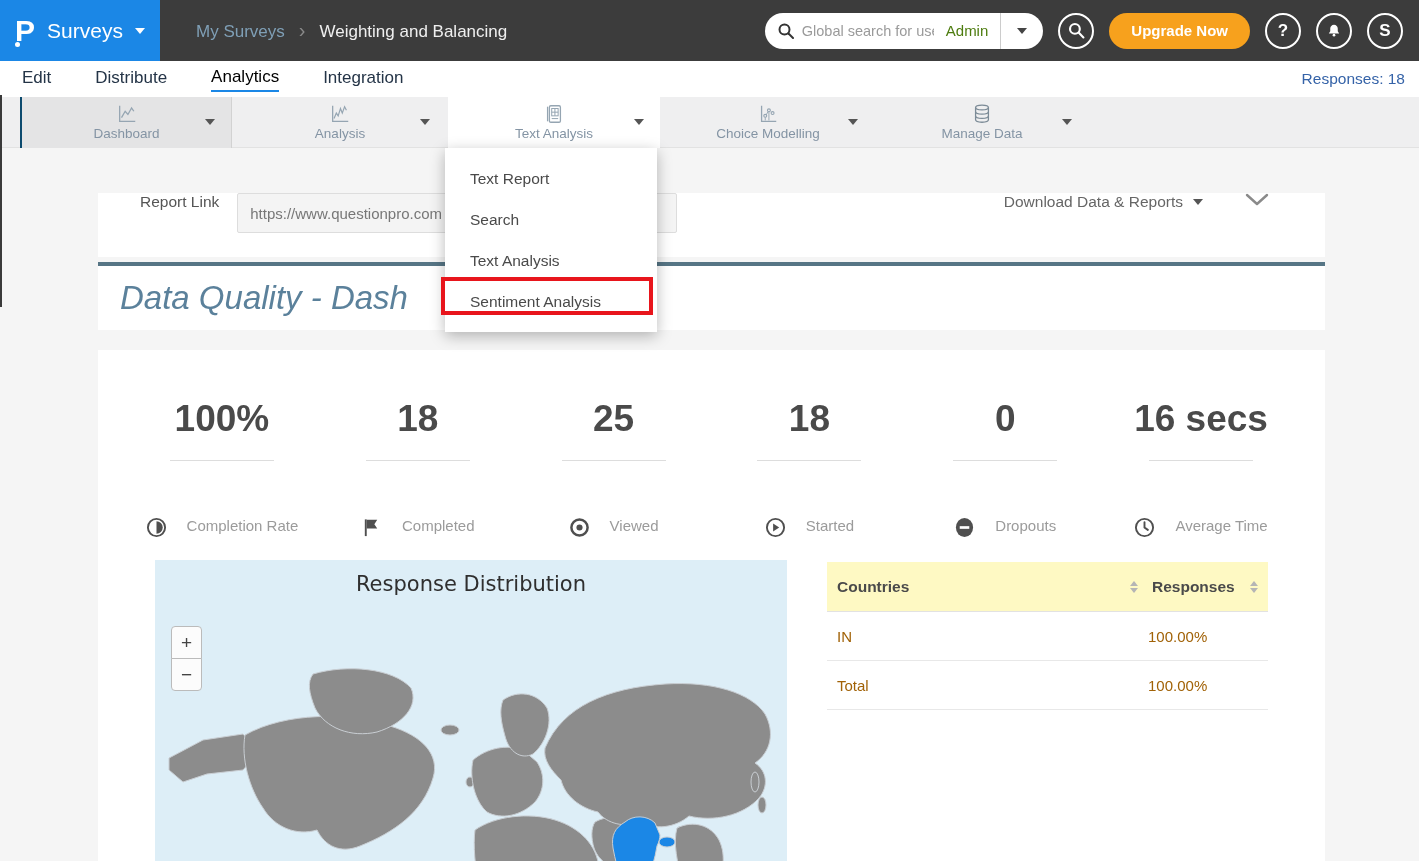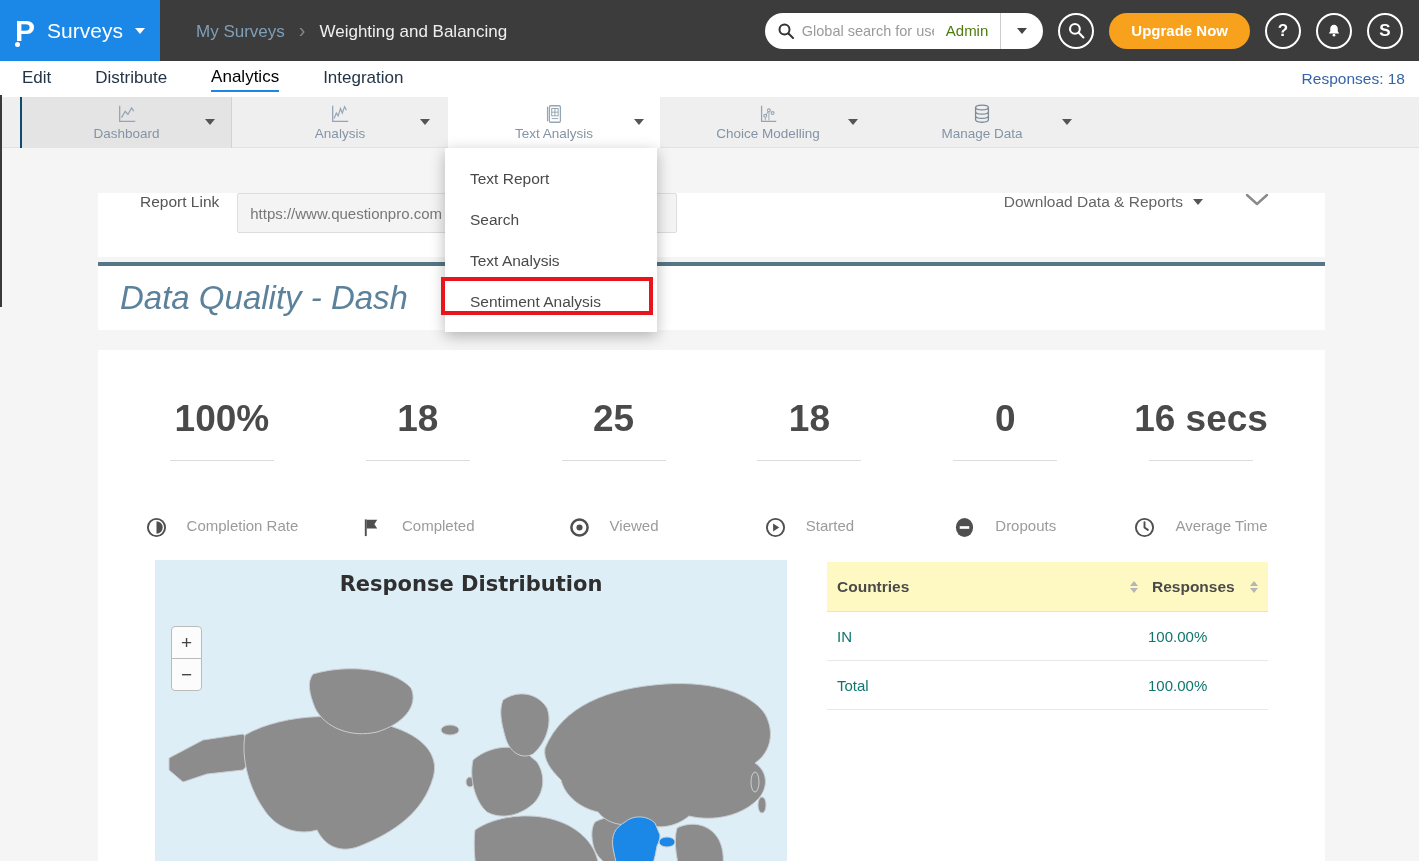--- a/index.html
+++ b/index.html
@@ -66,33 +66,33 @@
   .stats-grid { position:absolute; left:26px; top:48px; width:1175px; display:grid; grid-template-columns:repeat(6,1fr); }
   .stat { text-align:center; }
   .stat-value { font-size:37px; font-weight:700; color:#4a4a4a; }
   .stat-divider { width:104px; height:1px; background:#ddd; margin:20px auto 16px; }
   .stat-label-row { display:inline-flex; align-items:flex-start; gap:20px;margin-top:40px; }
   .stat-label { font-size:15px; color:#9b9b9b; }
   .stat-icon { width:21px; height:21px; flex:none; }
 
   
   .map-card { position:absolute; left:57px; top:210px; width:632px; height:390px; background:#ddeef7; overflow:hidden; }
-  .map-title { text-align:center; margin-top:12px; font-size:21px; font-weight:700; color:#2f2f2f; font-family:"DejaVu Sans",sans-serif; }
+  .map-title { text-align:center; margin-top:12px; font-size:21px; font-weight:400; color:#2f2f2f; font-family:"DejaVu Sans",sans-serif; }
   .zoom-ctrl { position:absolute; left:16px; top:66px; display:flex; flex-direction:column; }
   .zoom-btn { width:31px; height:33px; background:#fcfcfc; border:1px solid #bbb; font-size:19px; color:#444; cursor:pointer; display:flex; align-items:center; justify-content:center; font-family:"Liberation Sans",sans-serif; }
   .zoom-in { border-radius:4px 4px 0 0; }
   .zoom-out { border-radius:0 0 4px 4px; margin-top:-1px; }
   .map-svg { position:absolute; left:0; top:100px; width:632px; height:290px; }
 
   
   .countries-table { position:absolute; left:729px; top:212px; width:441px; font-size:15px; }
   .thead { display:flex; align-items:center; height:50px; background:#fef9c3; border-bottom:1px solid #e2e2e2; padding:0 10px; }
   .th-country { flex:1; font-weight:700; color:#4a4a4a; font-size:15.5px; }
   .th-resp { width:92px; font-weight:700; color:#4a4a4a; font-size:15.5px; }
-  .trow { display:flex; align-items:center; height:49px; border-bottom:1px solid #e8e8e8; padding:0 10px; color:#0f766e; }
+  .trow { display:flex; align-items:center; height:49px; border-bottom:1px solid #e8e8e8; padding:0 10px; color:#a16207; }
   .td-country { flex:1; }
   .td-resp { width:110px; }
   .sort { display:inline-flex; flex-direction:column; gap:2px; margin:0 14px 0 6px; cursor:pointer; }
   .sort i { width:0; height:0; border-left:4px solid transparent; border-right:4px solid transparent; display:block; }
   .sort .up { border-bottom:5px solid #b5b5b5; }
   .sort .dn { border-top:5px solid #b5b5b5; }
   .sort.last { margin-right:0; }
 
   
   .dropdown-menu { position:absolute; left:445px; top:148px; width:212px; background:#fff; box-shadow:0 4px 14px rgba(0,0,0,0.28); padding:10px 0; z-index:50; }

